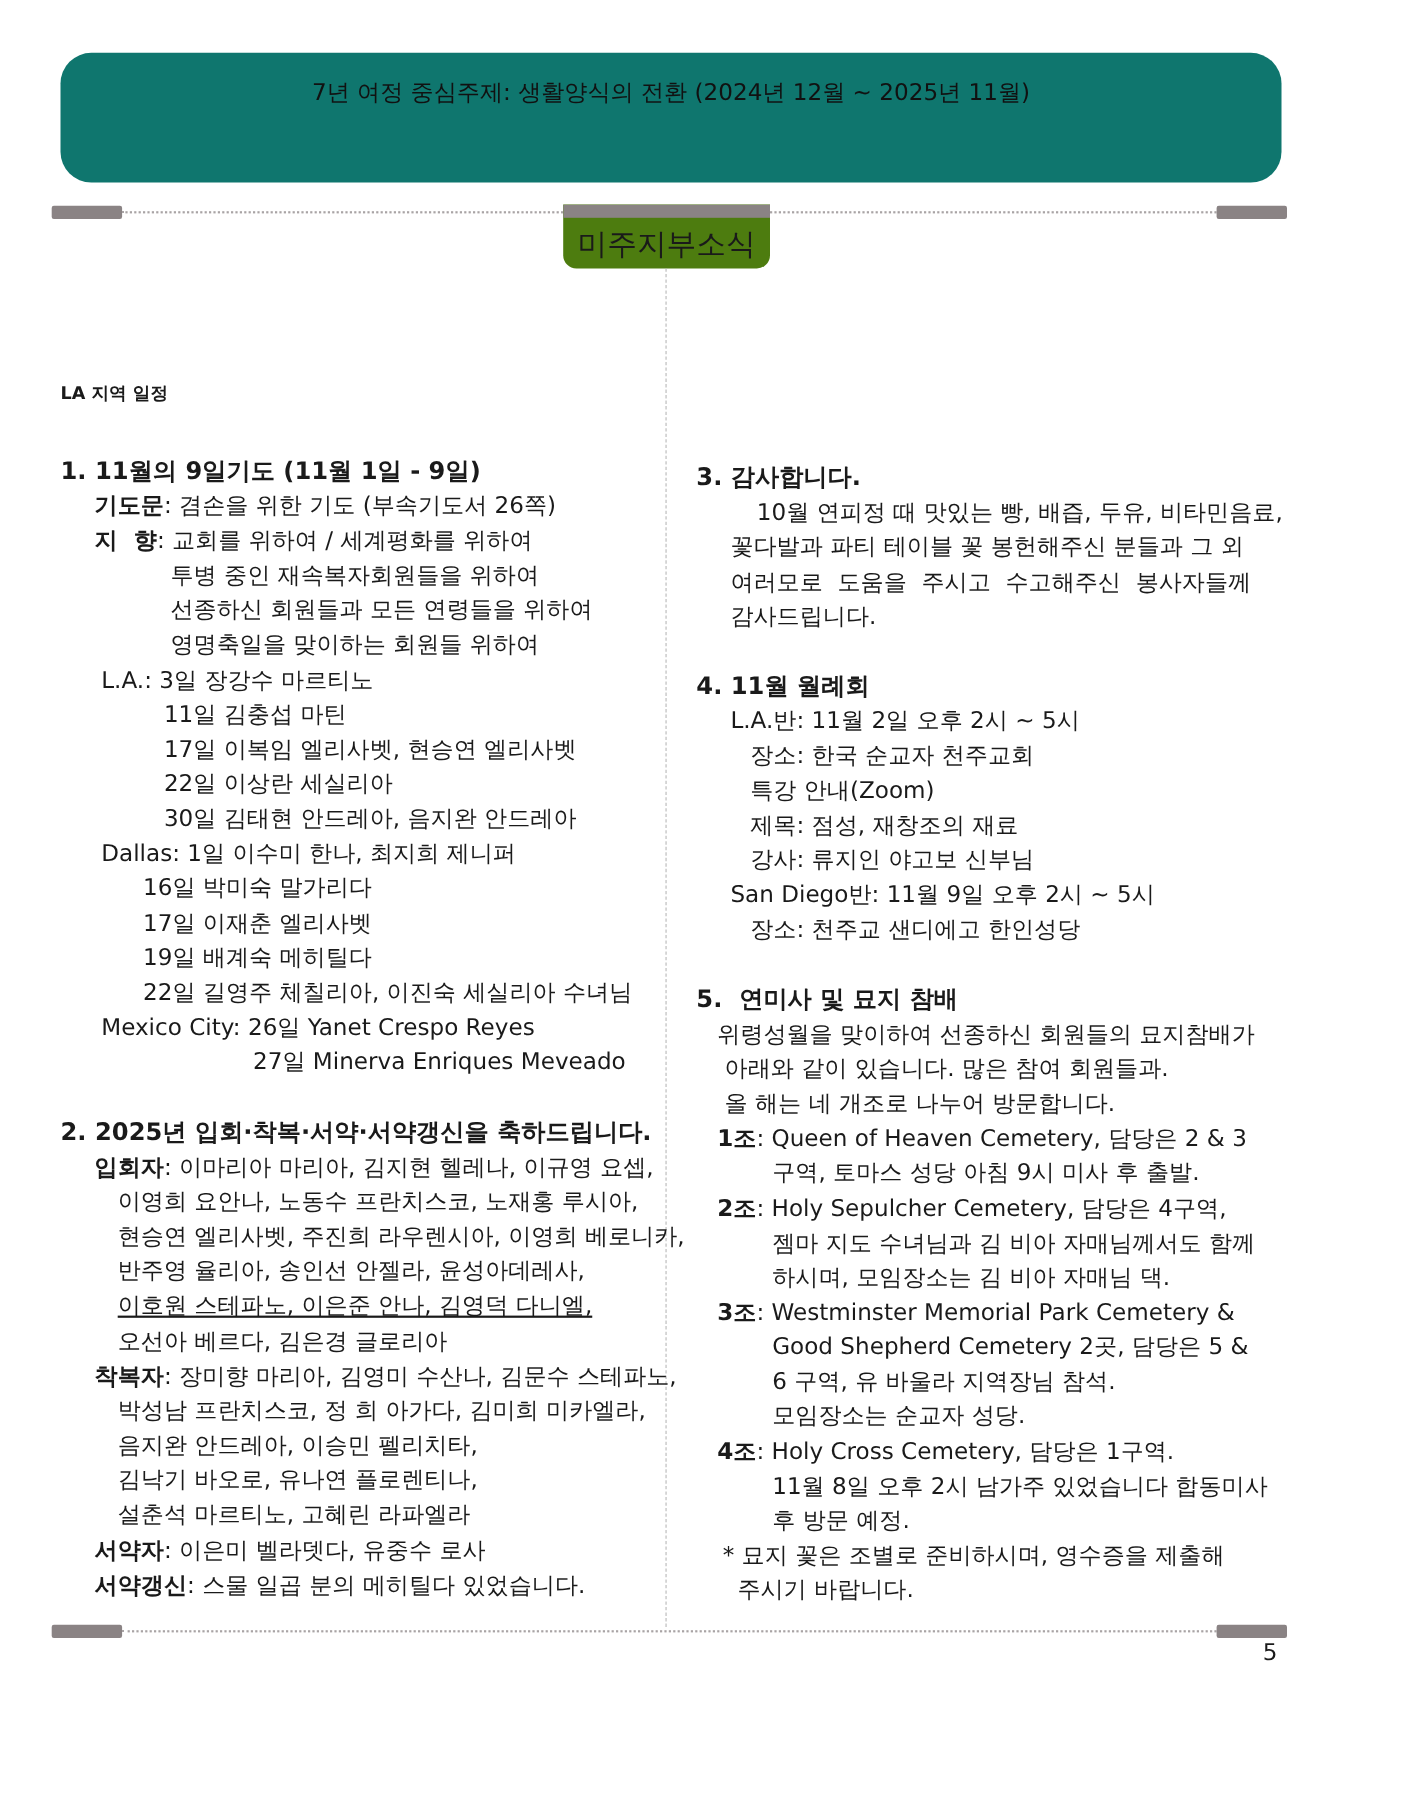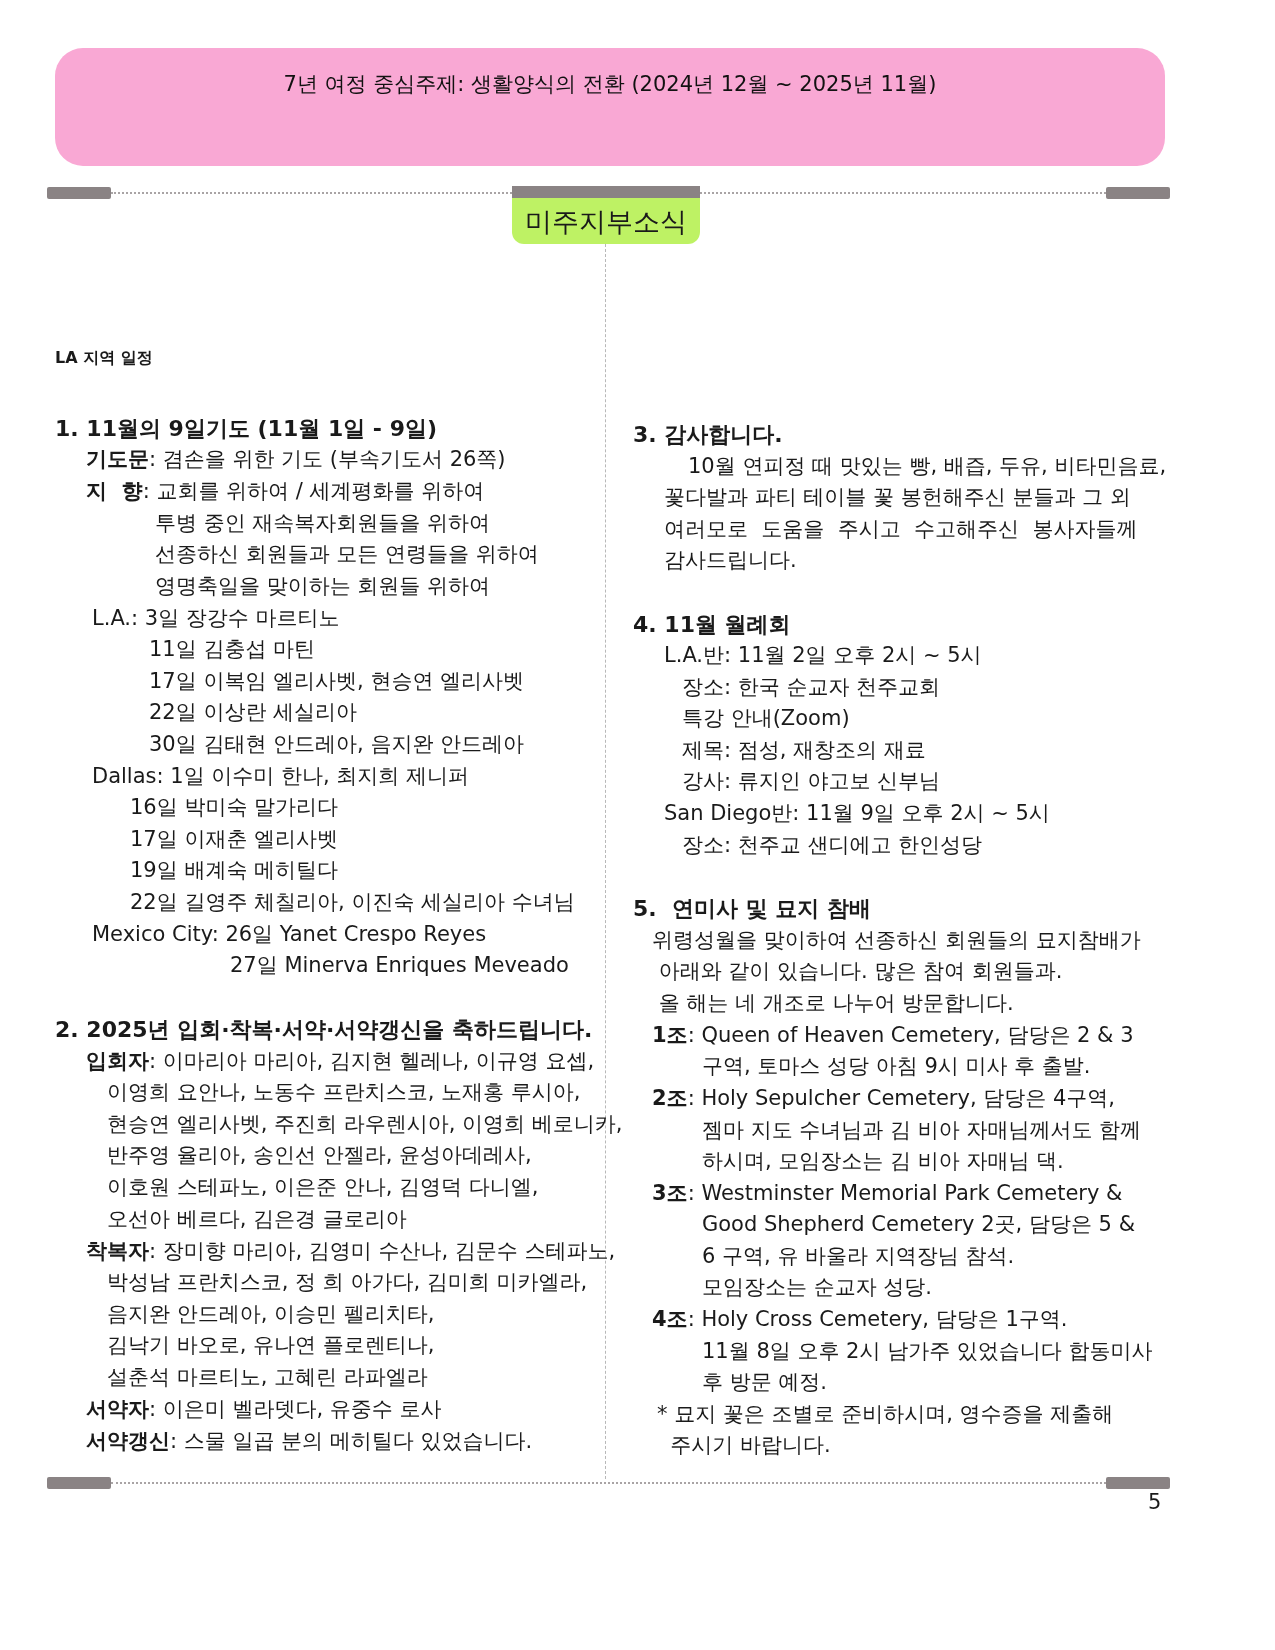--- a/index.html
+++ b/index.html
@@ -3,37 +3,37 @@
 <meta charset="utf-8">
 <style>
   html, body { margin: 0; padding: 0; background: #ffffff; }
   body {
     width: 1275px; height: 1650px; position: relative; overflow: hidden;
     font-family: "DejaVu Sans", "Liberation Sans", sans-serif;
     color: #1a1a1a;
   }
   .banner {
     position: absolute; left: 55px; top: 48px; width: 1110px; height: 118px;
-    background: #f9a8d4; border-radius: 28px;
+    background: #0f766e; border-radius: 28px;
   }
   .banner-sub {
     position: absolute; left: 0; right: 0; top: 22px; text-align: center;
     font-size: 21px; color: #111;
   }
   .banner-main {
     position: absolute; left: 0; right: 0; top: 54px; text-align: center;
     font-size: 26px; font-weight: bold; color: #000; letter-spacing: 1px;
   }
   .banner-main .src { font-size: 16px; font-weight: normal; font-style: italic; margin-left: 8px; letter-spacing: 0; }
 
   .rule { position: absolute; height: 0; border-top: 2px dotted #a9a4a5; }
   .cap { position: absolute; background: #8a8384; border-radius: 2px; }
   .tab {
     position: absolute; left: 512px; top: 186px; width: 188px; height: 58px;
-    background: #bef264; border-radius: 0 0 12px 12px; overflow: hidden;
+    background: #4d7c0f; border-radius: 0 0 12px 12px; overflow: hidden;
   }
   .tab-top { position: absolute; left: 0; top: 0; width: 100%; height: 12px; background: #8a8384; }
   .tab-label {
     position: absolute; left: 0; right: 0; top: 18px; text-align: center;
     font-size: 27px; color: #1a1a1a;
   }
   .divider { position: absolute; left: 605px; top: 244px; height: 1235px; border-left: 1px dashed #b8b8b8; }
 
   .text { position: absolute; font-size: 21px; line-height: 31.6px; white-space: nowrap; }
   .b { font-weight: bold; }
@@ -96,21 +96,21 @@
 
 <div class="text" style="left:55px; top:1014px; font-size:22px;">
   <span class="b">2. 2025년 입회·착복·서약·서약갱신을 축하드립니다.</span>
 </div>
 <div class="text" style="left:86px; top:1046px;">
   <span class="b">입회자</span><span>: 이마리아 마리아, 김지현 헬레나, 이규영 요셉,</span>
 </div>
 <div class="text" style="left:107px; top:1077px;">이영희 요안나, 노동수 프란치스코, 노재홍 루시아,</div>
 <div class="text" style="left:107px; top:1109px;">현승연 엘리사벳, 주진희 라우렌시아, 이영희 베로니카,</div>
 <div class="text" style="left:107px; top:1140px;">반주영 율리아, 송인선 안젤라, 윤성아데레사,</div>
-<div class="text" style="left:107px; top:1172px;">이호원 스테파노, 이은준 안나, 김영덕 다니엘,</div>
+<div class="text" style="left:107px; top:1172px;text-decoration:underline;">이호원 스테파노, 이은준 안나, 김영덕 다니엘,</div>
 <div class="text" style="left:107px; top:1204px;">오선아 베르다, 김은경 글로리아</div>
 
 <div class="text" style="left:86px; top:1236px;">
   <span class="b">착복자</span><span>: 장미향 마리아, 김영미 수산나, 김문수 스테파노,</span>
 </div>
 <div class="text" style="left:107px; top:1267px;">박성남 프란치스코, 정 희 아가다, 김미희 미카엘라,</div>
 <div class="text" style="left:107px; top:1299px;">음지완 안드레아, 이승민 펠리치타,</div>
 <div class="text" style="left:107px; top:1330px;">김낙기 바오로, 유나연 플로렌티나,</div>
 <div class="text" style="left:107px; top:1362px;">설춘석 마르티노, 고혜린 라파엘라</div>
 

